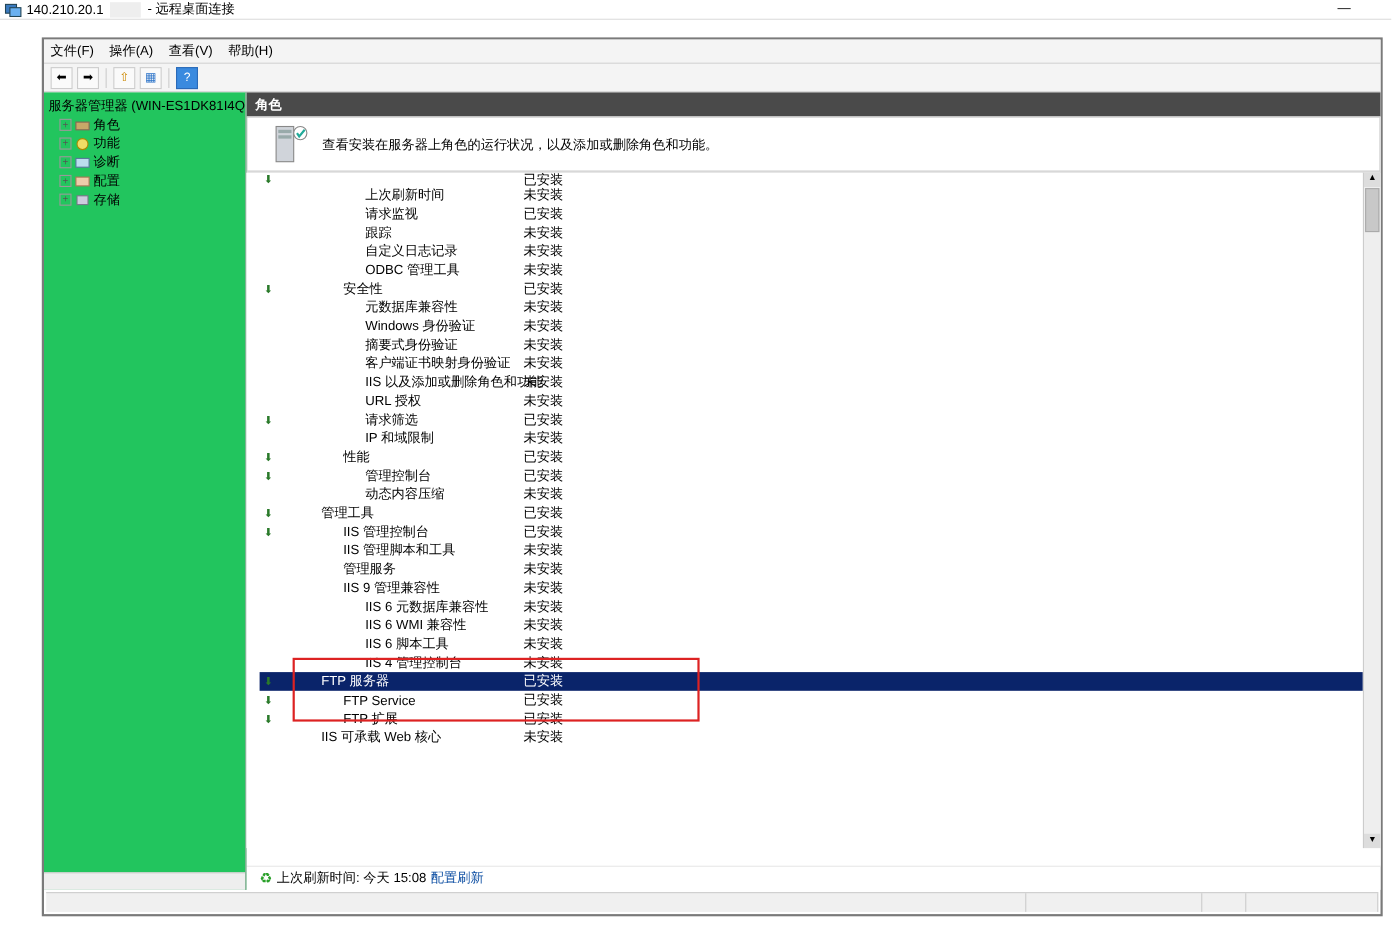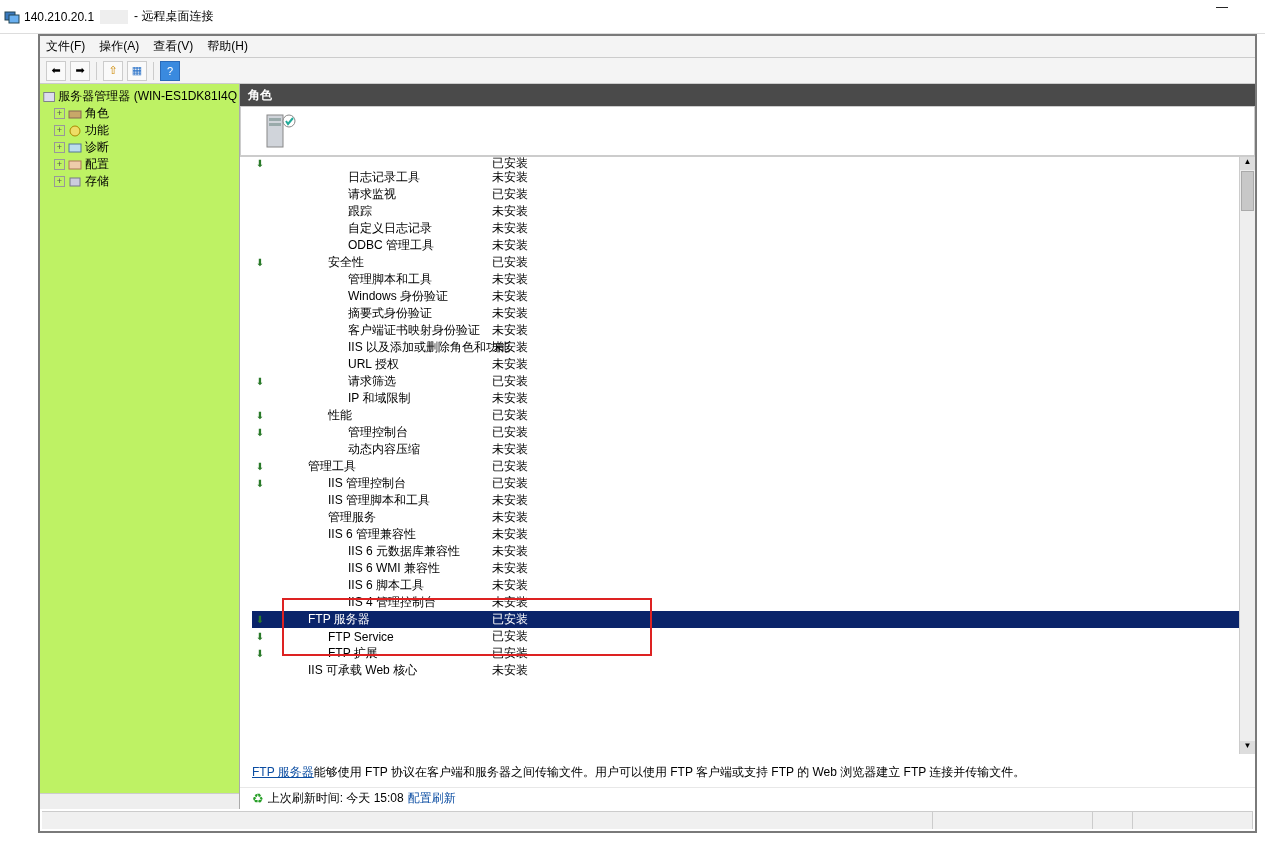--- a/index.html
+++ b/index.html
@@ -1,39 +1,39 @@
 <!DOCTYPE html>
 <html><head>
 <meta charset="utf-8">
 <style>
 * { margin: 0; padding: 0; box-sizing: border-box; font-family: "SimSun", "Microsoft YaHei", sans-serif; font-size: 12px; }
 body { background: #fff; width: 1265px; height: 841px; overflow: hidden; position: relative; }
 
-.rdp-bar { height: 34px; display: flex; align-items: center; padding-left: 4px; gap: 4px; border-bottom: 1px solid #ddd; }
+.rdp-bar { height: 18px; display: flex; align-items: center; padding-left: 4px; gap: 4px; border-bottom: 1px solid #ddd; }
 .rdp-icon { width: 16px; height: 14px; }
 .rdp-mask { width: 28px; height: 14px; background: #eee; display: inline-block; margin: 0 2px; }
 .rdp-min { position: absolute; right: 30px; top: 0; width: 26px; height: 20px; text-align: center; }
 
 .outer-frame { position: absolute; left: 38px; top: 34px; right: 8px; bottom: 8px; border: 2px solid #7a7a7a; background: #fff; }
 
 .title-bar { height: 22px; background: linear-gradient(#4a6a8a, #2c4a6a); color: #fff; display: flex; align-items: center; padding-left: 4px; }
 .title-bar .ticon { width: 16px; height: 16px; margin-right: 4px; }
 .title-bar .tcontrols { margin-left: auto; display: flex; }
 .title-bar .tbtn { width: 18px; height: 16px; border: 1px solid #888; background: #ddd; margin-right: 2px; font-size: 9px; display: flex; align-items: center; justify-content: center; color: #000; }
 
 .menu-bar { height: 22px; background: #f4f4f4; display: flex; align-items: center; padding-left: 6px; gap: 14px; border-bottom: 1px solid #ccc; }
 .menu-bar span { cursor: default; }
 
 .tool-bar { height: 26px; background: #f4f4f4; display: flex; align-items: center; padding-left: 6px; gap: 4px; border-bottom: 1px solid #ccc; }
 .tbicon { width: 20px; height: 20px; border: 1px solid #ccc; background: #fafafa; display: flex; align-items: center; justify-content: center; font-size: 11px; }
 .tbsep { width: 1px; height: 18px; background: #ccc; margin: 0 2px; }
 
 .body-split { display: flex; height: calc(100% - 70px); }
 
-.tree-panel { width: 200px; border-right: 1px solid #aaa; background: #bef264; position: relative; overflow: hidden; }
+.tree-panel { width: 184px; border-right: 1px solid #aaa; background: #22c55e; position: relative; overflow: hidden; }
 .tree { padding: 4px 2px; }
 .tree-row { display: flex; align-items: center; height: 17px; white-space: nowrap; }
 .exp { width: 11px; height: 11px; border: 1px solid #999; font-size: 9px; line-height: 9px; text-align: center; margin-right: 2px; color: #555; }
 .ticon2 { width: 16px; height: 14px; margin-right: 2px; display: inline-block; }
 .tree-hscroll { position: absolute; bottom: 0; left: 0; right: 0; height: 16px; background: #eee; border-top: 1px solid #ccc; }
 
 .main-panel { flex: 1; display: flex; flex-direction: column; background: #fff; min-width: 0; }
 .section-header { height: 22px; background: #4a4a4a; color: #fff; display: flex; align-items: center; padding-left: 8px; font-weight: bold; }
 
 .info-banner { height: 50px; background: #fff; border: 1px solid #ccc; margin: 0; display: flex; align-items: center; padding-left: 20px; gap: 12px; }
@@ -156,32 +156,33 @@
         <span>角色</span>
       </div>
       <div class="info-banner">
         <svg class="srv-icon" viewBox="0 0 36 40">
             <rect x="6" y="4" width="16" height="32" fill="#d0d4da" stroke="#888"></rect>
             <rect x="8" y="7" width="12" height="3" fill="#9aa"></rect>
             <rect x="8" y="12" width="12" height="3" fill="#9aa"></rect>
             <circle cx="28" cy="10" r="6" fill="#fff" stroke="#888"></circle>
             <path d="M25 10 l2 3 l5 -6" stroke="#2a9" fill="none" stroke-width="2"></path>
           </svg>
+        <span>查看安装在服务器上角色的运行状况，以及添加或删除角色和功能。</span>
       </div>
 
       <div class="canvas-wrap">
         <div class="canvas">
           <div class="role-list" id="role-list">
               <div class="rl-row lie" style="height: 12px; overflow: hidden;">
                 <span class="rl-icon dl-icn">⬇</span>
                 <span class="rl-status-col">已安装</span>
               </div>
               <div class="rl-row lie">
                 <span class="rl-icon"></span>
-                <span class="rl-name" style="padding-left:80px">日志记录工具</span>
+                <span class="rl-name" style="padding-left:80px">上次刷新时间</span>
                 <span class="rl-status-col">未安装</span>
               </div>
               <div class="rl-row lie">
                 <span class="rl-icon"></span>
                 <span class="rl-name" style="padding-left:80px">请求监视</span>
                 <span class="rl-status-col">已安装</span>
               </div>
               <div class="rl-row lie">
                 <span class="rl-icon"></span>
                 <span class="rl-name" style="padding-left:80px">跟踪</span>
@@ -197,21 +198,21 @@
                 <span class="rl-name" style="padding-left:80px">ODBC 管理工具</span>
                 <span class="rl-status-col">未安装</span>
               </div>
               <div class="rl-row lie">
                 <span class="rl-icon dl-icn">⬇</span>
                 <span class="rl-name" style="padding-left:60px">安全性</span>
                 <span class="rl-status-col">已安装</span>
               </div>
               <div class="rl-row lie">
                 <span class="rl-icon"></span>
-                <span class="rl-name" style="padding-left:80px">管理脚本和工具</span>
+                <span class="rl-name" style="padding-left:80px">元数据库兼容性</span>
                 <span class="rl-status-col">未安装</span>
               </div>
               <div class="rl-row lie">
                 <span class="rl-icon"></span>
                 <span class="rl-name" style="padding-left:80px">Windows 身份验证</span>
                 <span class="rl-status-col">未安装</span>
               </div>
               <div class="rl-row lie">
                 <span class="rl-icon"></span>
                 <span class="rl-name" style="padding-left:80px">摘要式身份验证</span>
@@ -272,21 +273,21 @@
                 <span class="rl-name" style="padding-left:60px">IIS 管理脚本和工具</span>
                 <span class="rl-status-col">未安装</span>
               </div>
               <div class="rl-row lie">
                 <span class="rl-icon"></span>
                 <span class="rl-name" style="padding-left:60px">管理服务</span>
                 <span class="rl-status-col">未安装</span>
               </div>
               <div class="rl-row lie">
                 <span class="rl-icon"></span>
-                <span class="rl-name" style="padding-left:60px">IIS 6 管理兼容性</span>
+                <span class="rl-name" style="padding-left:60px">IIS 9 管理兼容性</span>
                 <span class="rl-status-col">未安装</span>
               </div>
               <div class="rl-row lie">
                 <span class="rl-icon"></span>
                 <span class="rl-name" style="padding-left:80px">IIS 6 元数据库兼容性</span>
                 <span class="rl-status-col">未安装</span>
               </div>
               <div class="rl-row lie">
                 <span class="rl-icon"></span>
                 <span class="rl-name" style="padding-left:80px">IIS 6 WMI 兼容性</span>
@@ -326,23 +327,20 @@
           <div class="red-box" style="left:42px; top:441px; width:370px; height:58px;"></div>
         </div>
         <div class="vscroll">
           <div class="varrow" style="top:0">▲</div>
           <div class="vthumb"></div>
           <div class="varrow" style="bottom:0">▼</div>
         </div>
       </div>
 
       <div class="desc-block">
-        <div class="desc-text">
-          <span class="lnk">FTP 服务器</span><span>能够使用 FTP 协议在客户端和服务器之间传输文件。用户可以使用 FTP 客户端或支持 FTP 的 Web 浏览器建立 FTP 连接并传输文件。</span>
-        </div>
       </div>
 
       <div class="refresh-bar">
         <span class="g-icn">♻</span>
         <span>上次刷新时间: 今天 15:08 </span>
         <span class="lnk">配置刷新</span>
       </div>
     </div>
   </div>
 

